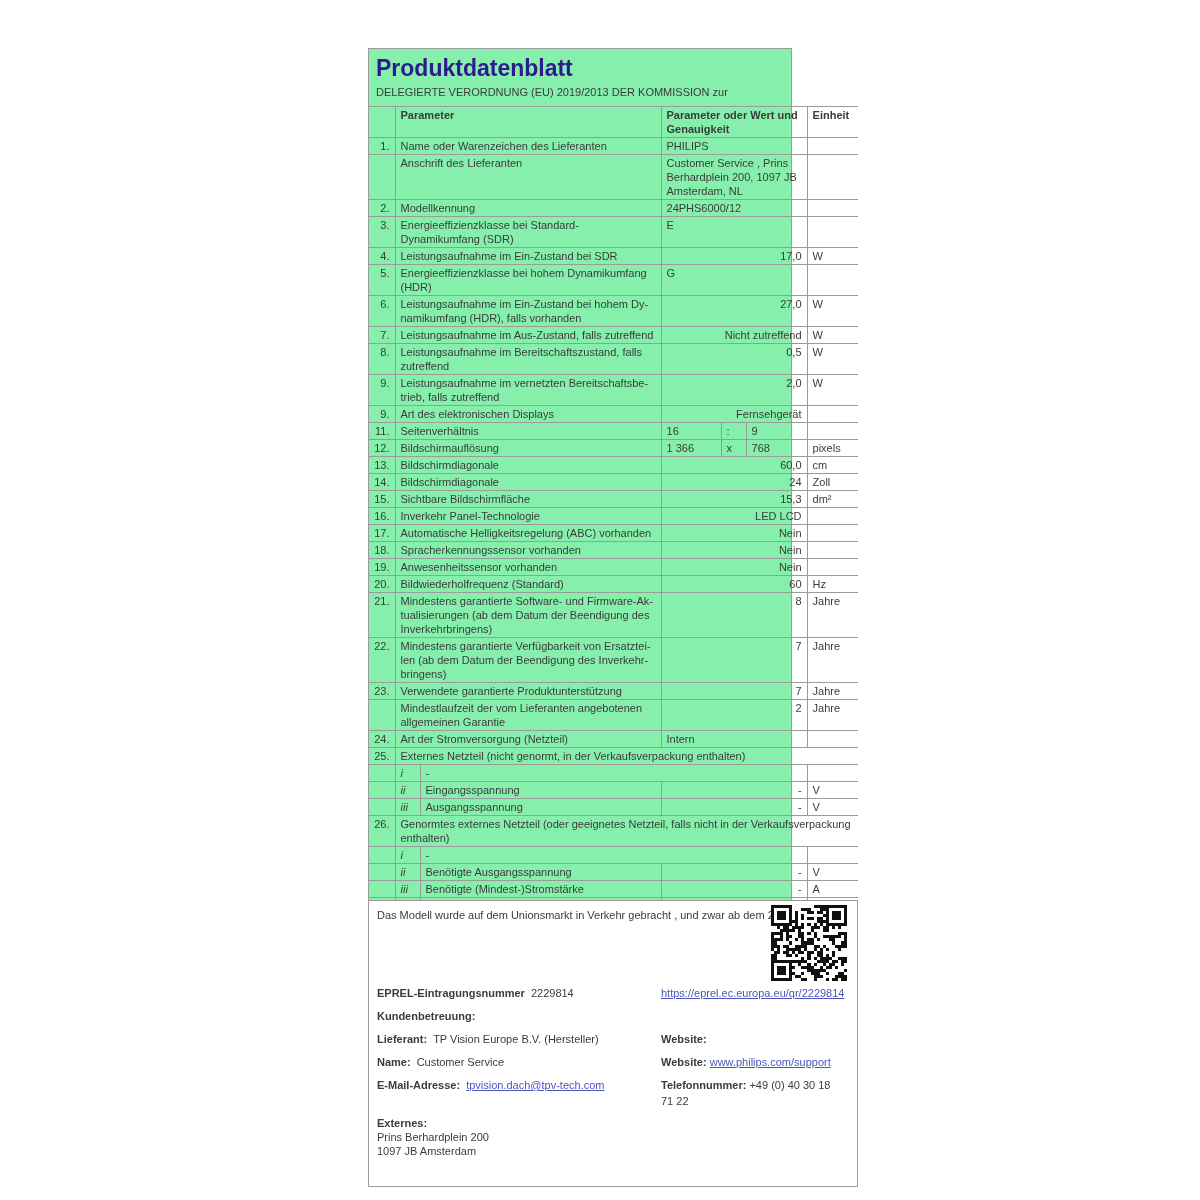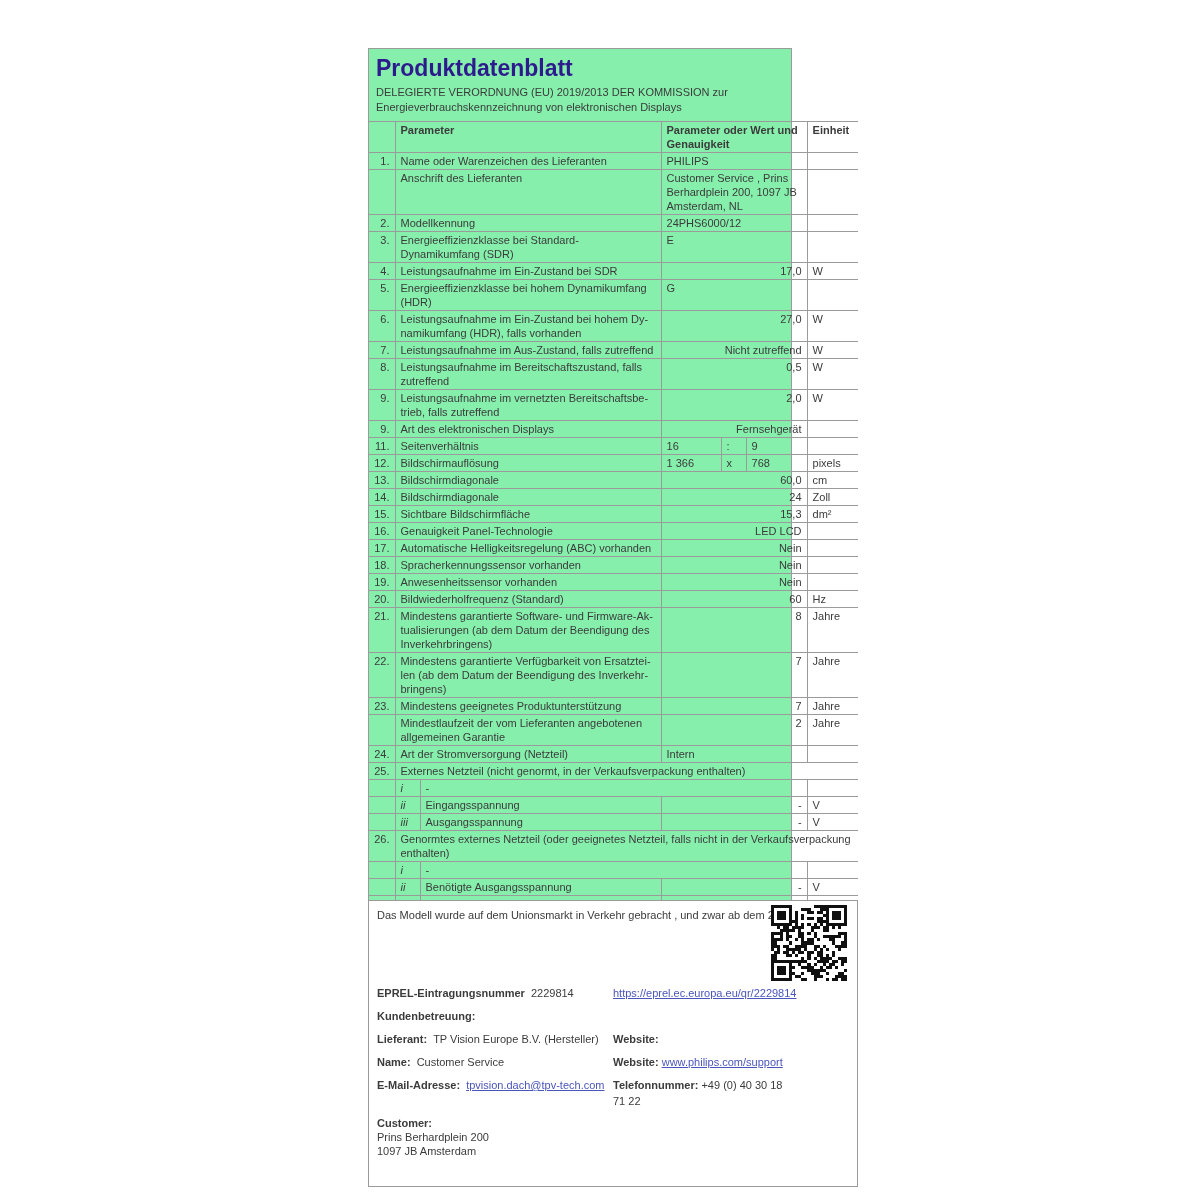--- a/index.html
+++ b/index.html
@@ -26,35 +26,34 @@
   td.c-mid{text-align:left;padding-left:1px;padding-right:1px;}
   td.c-unit{padding-left:6px;}
 
   .fbox{position:absolute;left:368px;top:900px;width:490px;height:287px;
         border:1px solid #9b9b9b;box-sizing:border-box;background:#fff;
         padding:6px 0 0 8px;overflow:hidden;}
   .intro{width:472px;line-height:16px;margin-bottom:62px;}
   .qr{position:absolute;top:4px;right:10px;width:76px;height:76px;background:#fff;}
   .frow{display:flex;margin-bottom:7px;}
   .fl{width:236px;line-height:16px;}
-  .fr{width:184px;line-height:16px;}
+  .fr{width:184px;line-height:16px;margin-left:48px;}
   .blb{font-weight:bold;}
   .lbl-gap{display:inline-block;width:6px;}
   a.lnk{color:#4a55bb;text-decoration:underline;word-break:break-all;cursor:pointer;}
   .addr{line-height:13.5px;}
   .addr .blb{line-height:15px;}
 </style>
 </head>
 <body>
 
 <div class="sheet">
   <div class="title">Produktdatenblatt</div>
   <div class="subtitle">
     <div>DELEGIERTE VERORDNUNG (EU) 2019/2013 DER KOMMISSION zur</div>
-    <div>Energieverbrauchskennzeichnung von elektronischen Displays</div>
   </div>
   <table class="dtable" id="dtable">
     <colgroup>
       <col style="width:26px">
         <col style="width:25px">
         <col style="width:241px">
       <col style="width:60px">
         <col style="width:25px">
         <col style="width:61px">
       <col style="width:51px">
@@ -161,21 +160,21 @@
           <td class="c-unit">Zoll</td>
         </tr>
         <tr>
           <td class="c-num">15.</td>
           <td colspan="2">Sichtbare Bildschirmfläche</td>
           <td class="c-val-r" colspan="3">15,3</td>
           <td class="c-unit">dm²</td>
         </tr>
         <tr>
           <td class="c-num">16.</td>
-          <td colspan="2">Genauigkeit Panel-Technologie</td>
+          <td colspan="2">Inverkehr Panel-Technologie</td>
           <td class="c-val-r" colspan="3">LED LCD</td>
           <td class="c-unit"></td>
         </tr>
         <tr>
           <td class="c-num">17.</td>
           <td colspan="2">Automatische Helligkeitsregelung (ABC) vorhanden</td>
           <td class="c-val-r" colspan="3">Nein</td>
           <td class="c-unit"></td>
         </tr>
         <tr>
@@ -203,21 +202,21 @@
           <td class="c-unit">Jahre</td>
         </tr>
         <tr>
           <td class="c-num">22.</td>
           <td colspan="2">Mindestens garantierte Verfügbarkeit von Ersatztei­len (ab dem Datum der Beendigung des Inverkehr­bringens)</td>
           <td class="c-val-r" colspan="3">7</td>
           <td class="c-unit">Jahre</td>
         </tr>
         <tr>
           <td class="c-num">23.</td>
-          <td colspan="2">Mindestens geeignetes Produktunterstützung</td>
+          <td colspan="2">Verwendete garantierte Produktunterstützung</td>
           <td class="c-val-r" colspan="3">7</td>
           <td class="c-unit">Jahre</td>
         </tr>
         <tr>
           <td class="c-num"></td>
           <td colspan="2">Mindestlaufzeit der vom Lieferanten angebotenen allgemeinen Garantie</td>
           <td class="c-val-r" colspan="3">2</td>
           <td class="c-unit">Jahre</td>
         </tr>
         <tr>
@@ -657,17 +656,17 @@
     <div class="fl">
       <span class="blb">E-Mail-Adresse:</span><span class="lbl-gap"></span><a class="lnk">tpvision.dach@tpv-tech.com</a>
     </div>
     <div class="fr">
       <span class="blb">Telefonnummer:</span>
       <span>+49 (0) 40 30 18 71 22</span>
     </div>
   </div>
 
   <div class="addr">
-    <div class="blb">Customer:</div>
+    <div class="blb">Externes:</div>
     <div>Prins Berhardplein 200</div>
     <div>1097 JB Amsterdam</div>
   </div>
 </div>
 
 </body></html>

